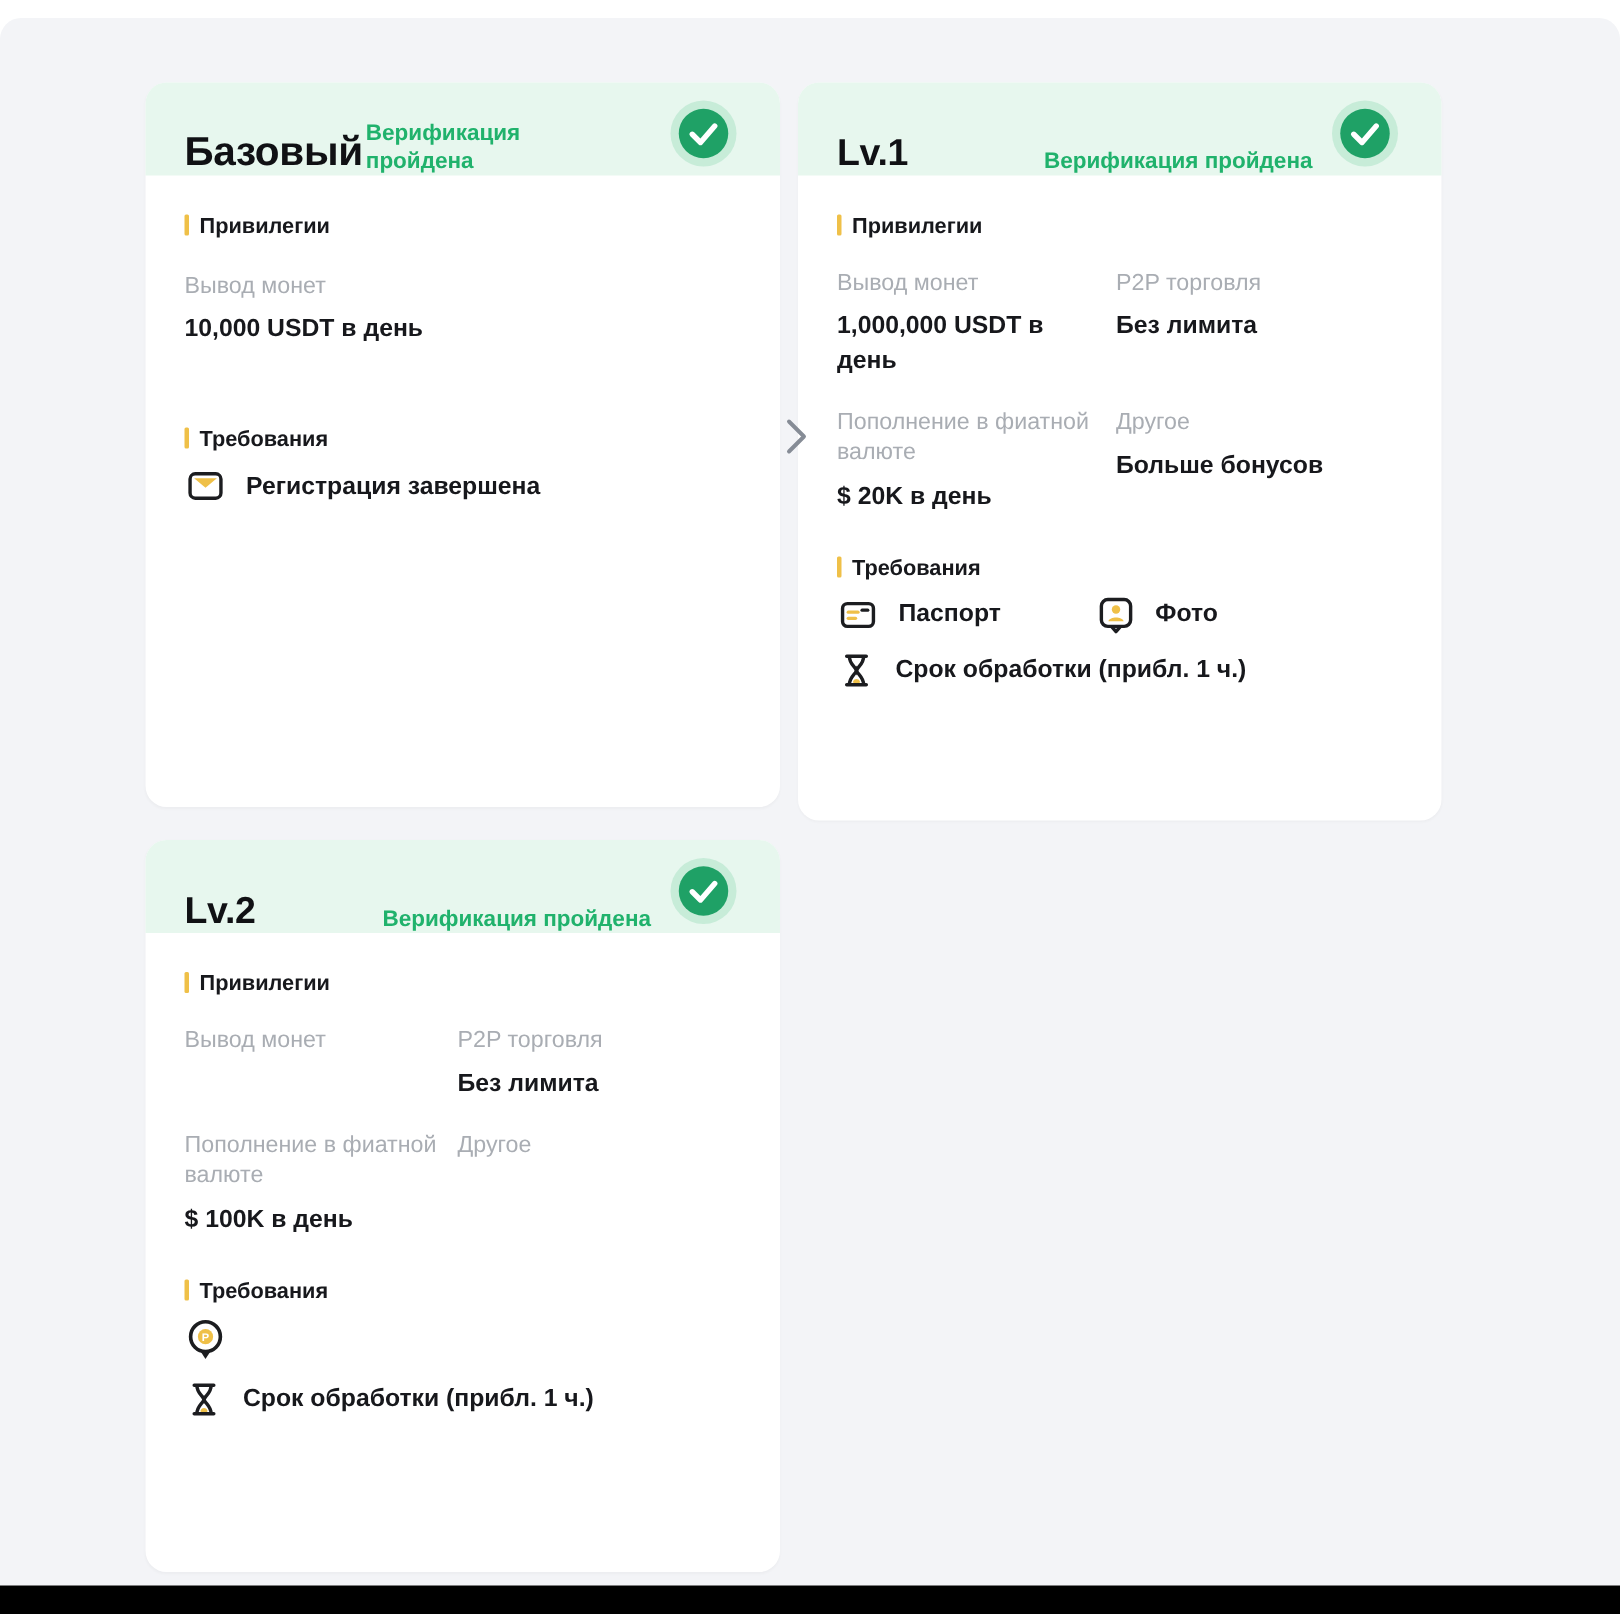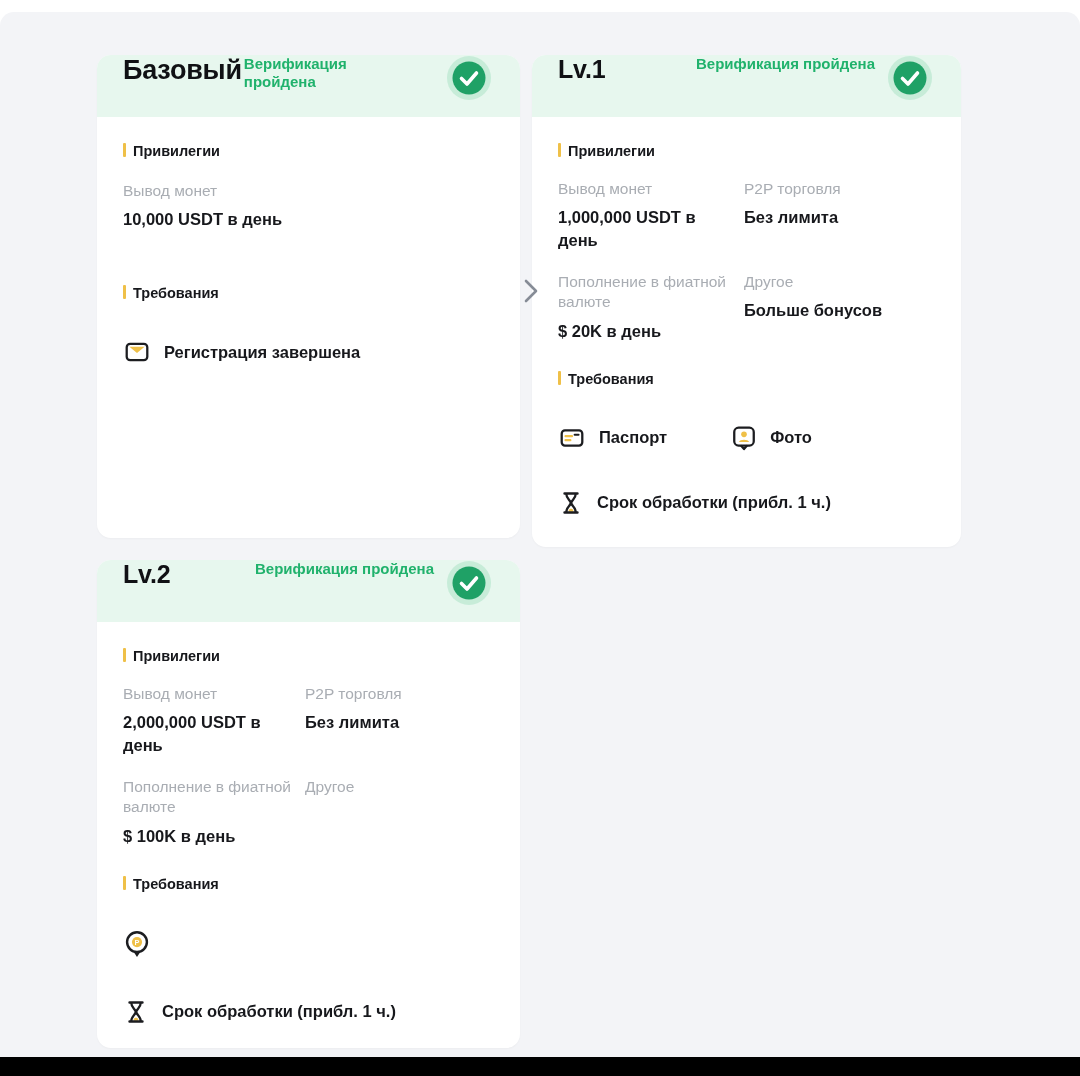--- a/index.html
+++ b/index.html
@@ -14,21 +14,21 @@
     background:#f3f4f7;border-radius:14px 14px 0 0;
   }
   .bottom-bar{position:absolute;left:0;right:0;bottom:0;height:19px;background:#000;}
 
   .card{
     position:absolute;background:#ffffff;border-radius:14px;
     box-shadow:0 1px 2px rgba(0,0,0,0.03);
   }
   .card-header{
     height:62px;background:#e7f7ee;border-radius:14px 14px 0 0;
-    display:flex;align-items:flex-start;
+    display:flex;align-items:flex-end;
     padding:0 28px 0 26px;box-sizing:border-box;
   }
   .card-title{margin:0;font-weight:700;color:#101114;letter-spacing:-0.2px;}
   .card-title.lg{font-size:27px;}
   .card-title.sm{font-size:25px;}
   .status{
     color:#20b26c;font-size:15px;font-weight:700;line-height:1.22;
   }
   .status.wrap{width:108px;margin-left:2px;}
   .status.line{margin-left:auto;}
@@ -50,21 +50,21 @@
   .single-priv{margin-top:22px;}
   .single-priv .pvalue{width:200px;}
 
   .priv-grid{
     display:grid;grid-template-columns:172px 1fr;
     column-gap:14px;row-gap:20px;margin-top:20px;
   }
 
   .req-section{margin-top:28px;}
   .card1 .req-section{margin-top:54px;}
-  .req-row{display:flex;align-items:flex-end;gap:64px;margin-top:38px;}
+  .req-row{display:flex;align-items:flex-end;gap:64px;margin-top:10px;}
   .req{display:flex;align-items:center;gap:13px;}
   .req-text{font-size:16.5px;font-weight:700;color:#17181c;}
   .icon{display:block;flex:0 0 auto;}
   .icon svg{display:block;}
 
   .next-arrow{
     position:absolute;left:517px;top:273px;width:28px;height:36px;
     display:flex;align-items:center;justify-content:center;
     cursor:pointer;background:transparent;border:none;padding:0;
   }
@@ -212,21 +212,20 @@
     </span>
   </header>
   <div class="card-body">
     <div class="section-title">
       <span class="accent-bar"></span>
       <span>Привилегии</span>
     </div>
     <div class="priv-grid" style="grid-template-columns:168px 1fr;">
       <div class="priv">
         <div class="plabel">Вывод монет</div>
-        <div class="pvalue">2,000,000 USDT в день</div>
       </div>
       <div class="priv">
         <div class="plabel">P2P торговля</div>
         <div class="pvalue">Без лимита</div>
       </div>
       <div class="priv">
         <div class="plabel">Пополнение в фиатной валюте</div>
         <div class="pvalue">$ 100K в день</div>
       </div>
       <div class="priv">

